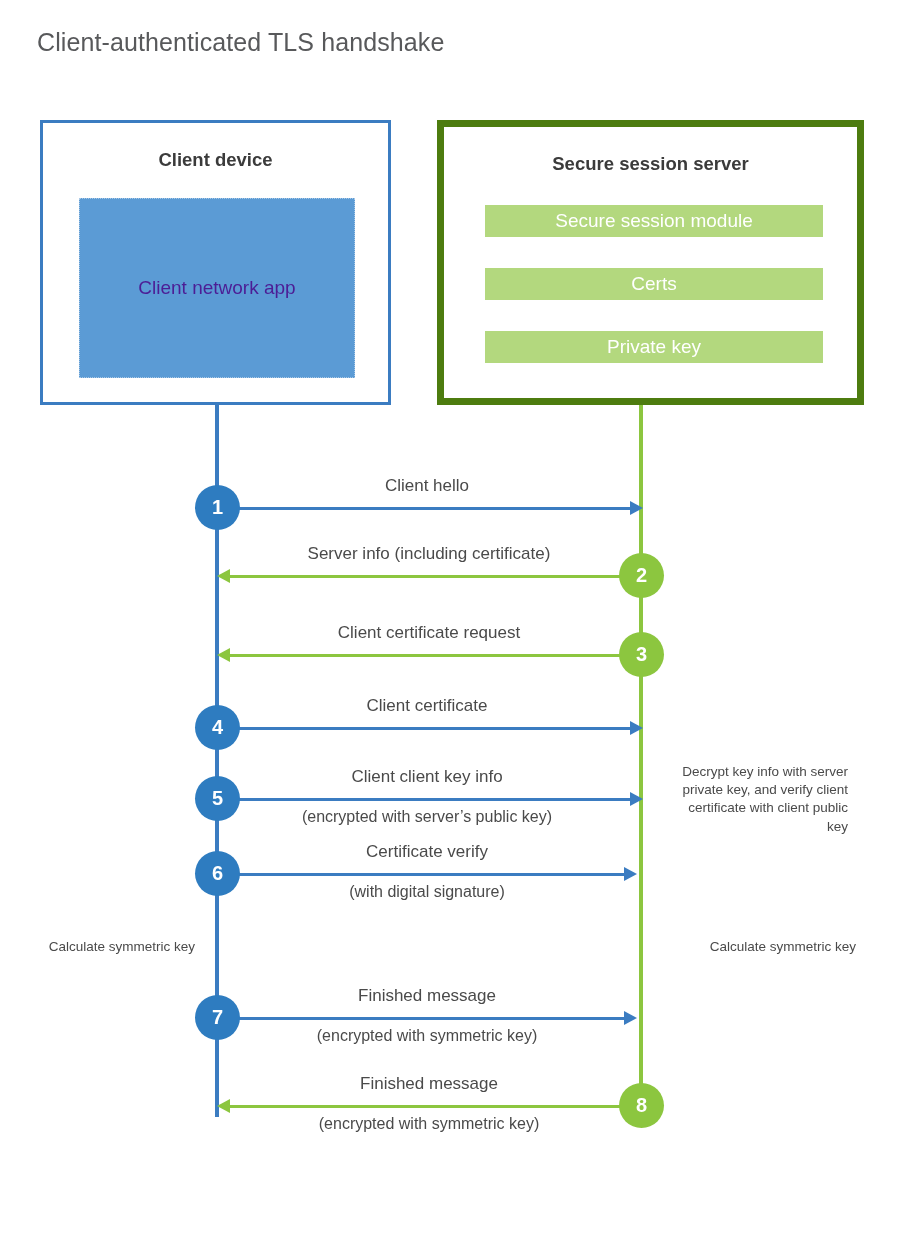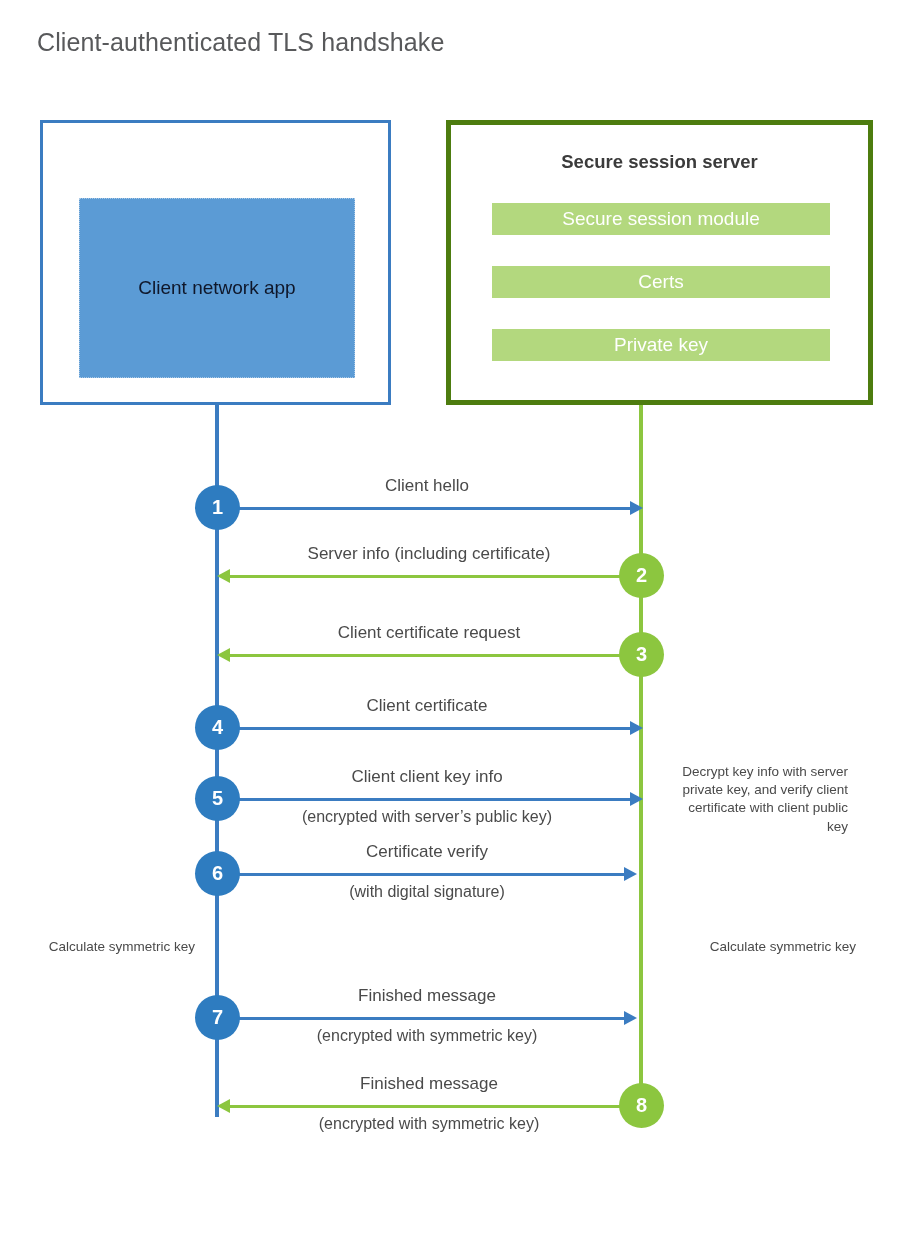--- a/index.html
+++ b/index.html
@@ -34,25 +34,25 @@
     box-sizing: border-box;
   }
   #client-device-box {
     left: 40px;
     top: 120px;
     width: 351px;
     height: 285px;
     border: 3px solid #3b7cc1;
   }
   #server-box {
-    left: 446px;
+    left: 437px;
     top: 120px;
     width: 427px;
     height: 285px;
-    border: 5px solid #4d7c0f;
+    border: 7px solid #4d7c0f;
   }
   .entity-title {
     position: absolute;
     left: 0;
     right: 0;
     top: 26px;
     text-align: center;
     font-size: 18.5px;
     font-weight: bold;
     color: #3b3b3b;
@@ -64,21 +64,21 @@
     left: 36px;
     top: 75px;
     width: 276px;
     height: 180px;
     background: #5b9bd5;
     border: 1px dotted #a9c8e6;
     box-sizing: border-box;
     display: flex;
     align-items: center;
     justify-content: center;
-    color: #0f172a;
+    color: #4c1d95;
     font-size: 19px;
     text-align: center;
     line-height: 1.25;
   }
 
   
   .server-bar {
     position: absolute;
     left: 41px;
     width: 338px;
@@ -188,20 +188,21 @@
     text-align: right;
     width: 180px;
   }
 </style>
 </head>
 <body>
 
 <div id="page-title">Client-authenticated TLS handshake</div>
 
 <div class="entity-box" id="client-device-box">
+  <div class="entity-title">Client device</div>
   <div id="client-network-app">Client network app</div>
 </div>
 
 <div class="entity-box" id="server-box">
   <div class="entity-title">Secure session server</div>
   <div class="server-bar b0">Secure session module</div>
   <div class="server-bar b1">Certs</div>
   <div class="server-bar b2">Private key</div>
 </div>
 

